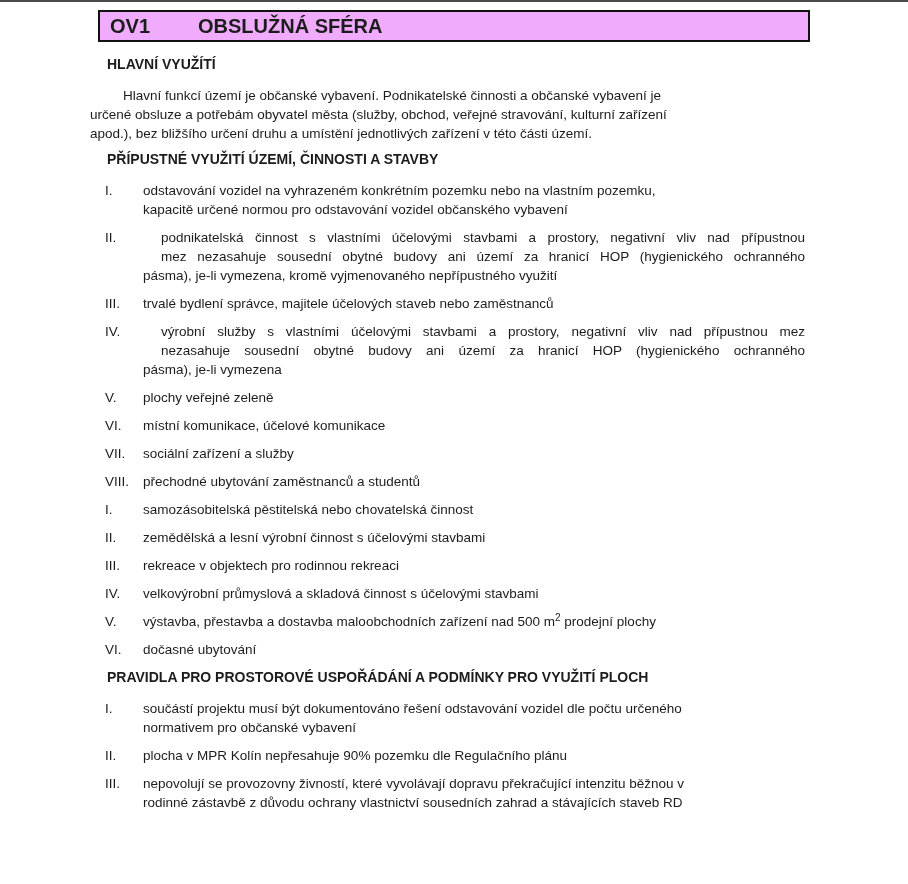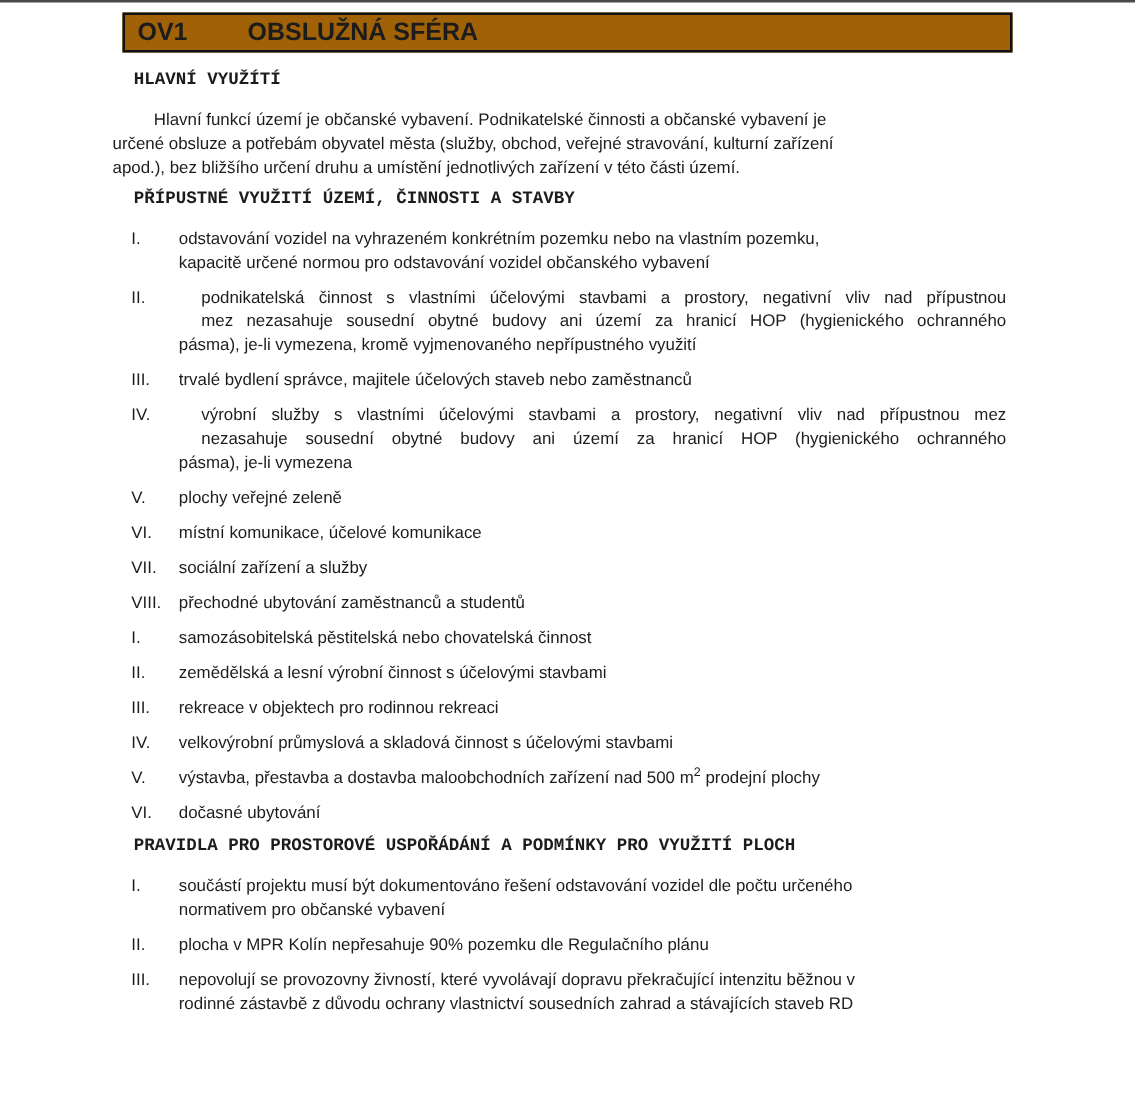--- a/index.html
+++ b/index.html
@@ -19,21 +19,21 @@
   .top-line {
     width: 100%;
     height: 2px;
     background: #4a4a4a;
   }
   .titlebar {
     box-sizing: border-box;
     margin: 8px 0 0 98px;
     width: 712px;
     border: 2px solid #111111;
-    background: #a16207;
+    background: #f0abfc;
     padding: 3px 0 3px 10px;
     font-size: 20px;
     font-weight: bold;
     line-height: 22px;
     white-space: nowrap;
   }
   .titlebar .code {
     display: inline-block;
     width: 88px;
   }
@@ -42,21 +42,20 @@
     width: 715px;
     font-size: 13.5px;
     line-height: 19px;
   }
   h2 {
     font-size: 14px;
     font-weight: bold;
     line-height: 19px;
     margin: 6px 0 12px 17px;
     white-space: nowrap;
-    font-family: Liberation Mono, monospace;
   }
   h2.first {
     margin-top: 13px;
   }
   .intro {
     margin: 0 0 7px 0;
   }
   .line {
     line-height: 19px;
     min-height: 19px;

